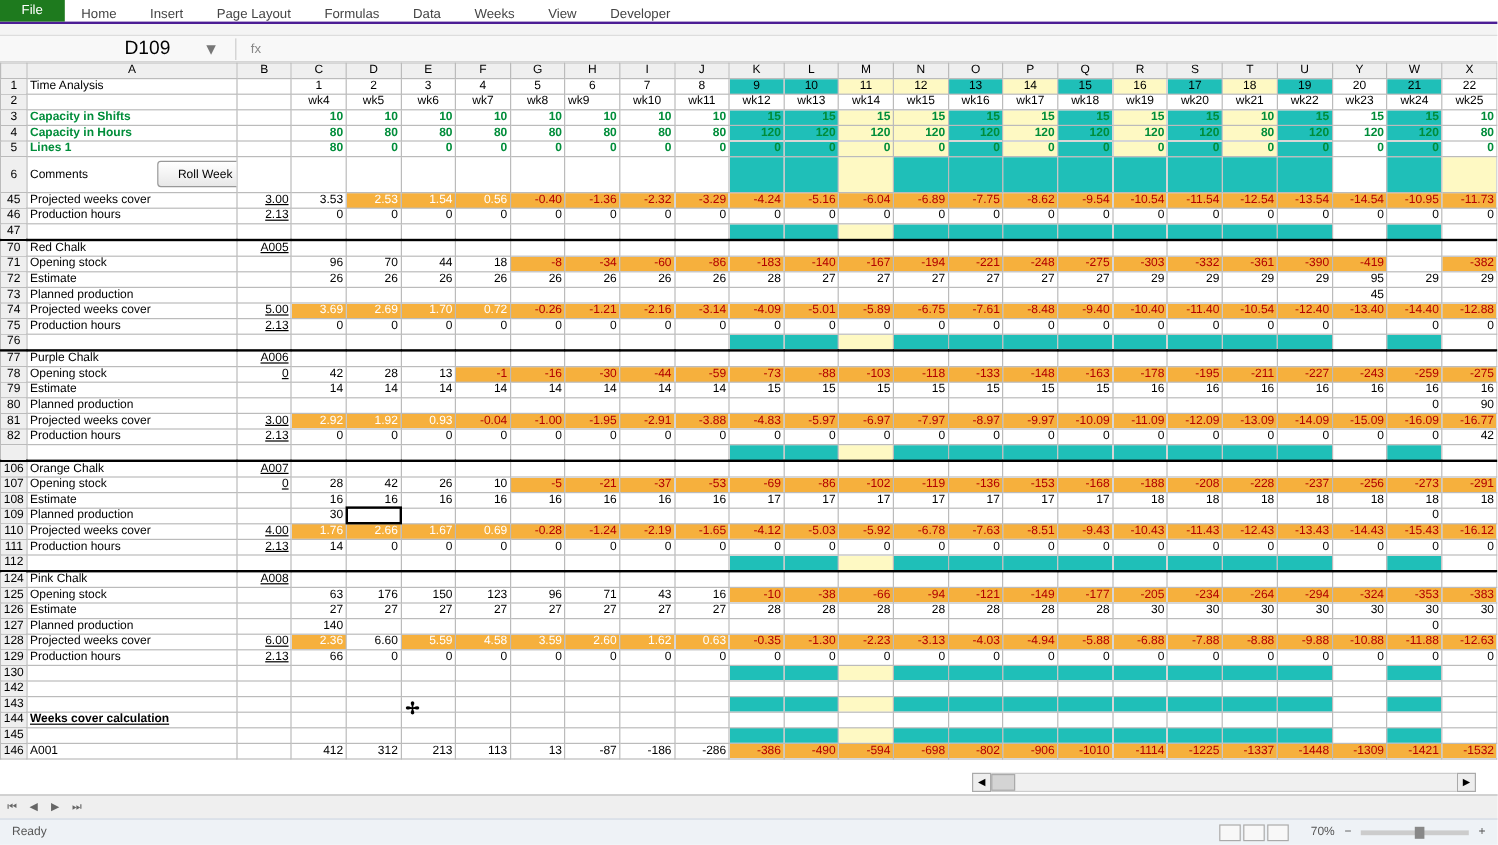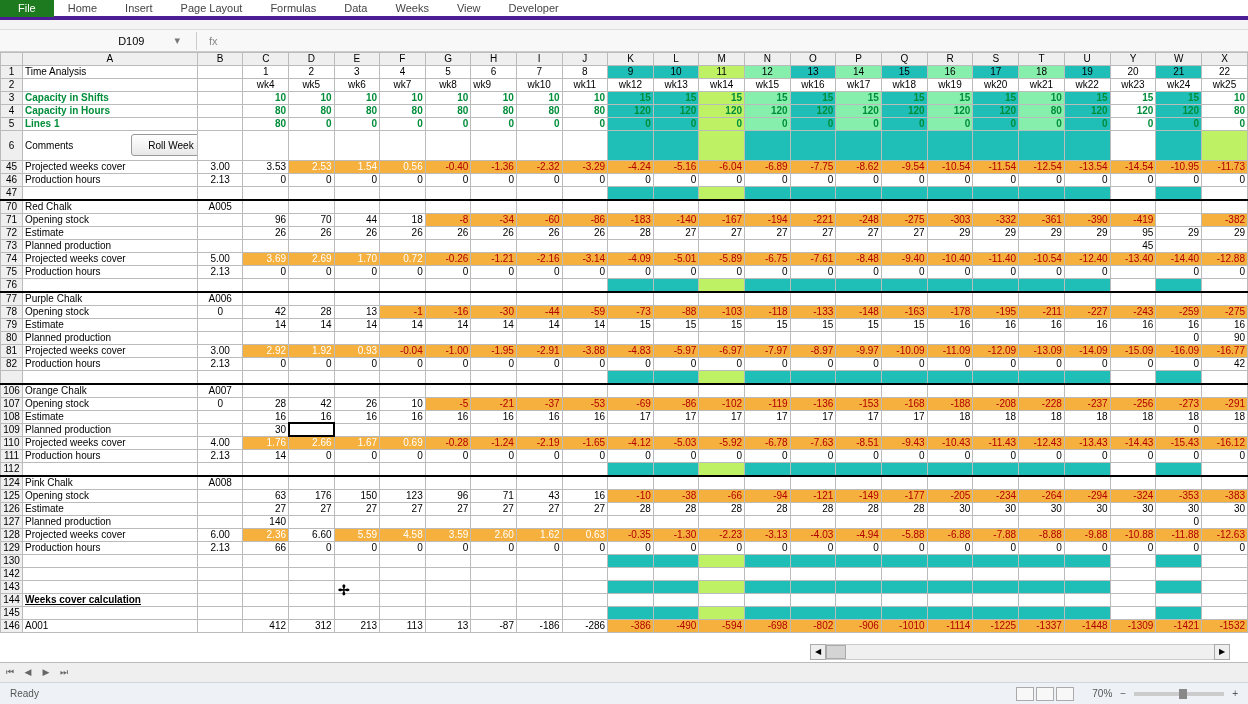--- a/index.html
+++ b/index.html
@@ -1,39 +1,39 @@
 <!DOCTYPE html>
 <html><head>
 <meta charset="utf-8">
 <style>
 * { margin:0; padding:0; box-sizing:border-box; font-family:Tahoma,Arial,sans-serif; }
 body { background:#fff; width:1248px; height:704px; overflow:hidden; font-size:11px; color:#000; }
-.ribbon-tabs { height:20px; background:#fff; border-bottom:4px solid #4c1d95; display:flex; align-items:center; }
-.ribbon-tabs .tab { padding:17px 14px; color:#444; cursor:pointer; }
+.ribbon-tabs { height:20px; background:#fff; border-bottom:2px solid #4c1d95; display:flex; }
+.ribbon-tabs .tab { padding:6px 14px; color:#444; cursor:pointer; }
 .ribbon-tabs .file-tab { background:#1e7a1e; color:#fff; padding:3px 18px; }
 .ribbon-bar { height:10px; background:#f4f4f4; border-bottom:1px solid #ddd; }
 .namebox-bar { height:22px; display:flex; align-items:center; background:#f8f8f8; border-bottom:1px solid #ccc; }
-.name-box { width:190px; padding:0 10px; text-align:right; font-size:11px; position:relative; display:flex; align-items:center; justify-content:flex-end; }
+.name-box { width:190px; padding:0 10px; text-align:right; font-size:16px; position:relative; display:flex; align-items:center; justify-content:flex-end; }
 .name-box .nb-dd { margin-left:30px; color:#777; }
 .divider-v { width:1px; height:18px; background:#ccc; margin:0 6px; }
 .fx { color:#888; padding:0 6px; }
 .grid-wrap { position:relative; height:608px; overflow:hidden; }
 table { border-collapse:collapse; table-layout:fixed; }
 th, td { border:1px solid #bbb; height:13px; line-height:12px; padding:0 2px; font-size:10px; text-align:right; overflow:hidden; white-space:nowrap; }
 th { background:#efefef; font-weight:normal; text-align:center; }
 .rh { background:#efefef; text-align:center; position:sticky; left:0; }
 .colA { width:176px; text-align:left; font-size:10px; }
-.colB { width:46px; text-align:center; }
+.colB { width:46px; text-align:right;text-decoration:underline; }
 .colData { width:46px; }
 .bold { font-weight:bold;margin-top:48px; }
 .green-t { color:#008d3a; font-weight:bold; }
 .black-bt { border-top:2px solid #000; }
 .cell-teal { background:#1fbfb8; }
-.cell-yellow { background:#bef264; }
-.cell-blue { background:#86efac; }
+.cell-yellow { background:#fef9c3; }
+.cell-blue { background:#fef9c3; }
 .cell-orange { background:#f6b03d; color:#fff; }
 .cell-orange-neg { background:#f6b03d; color:#b20000; }
 .btn-roll { position:absolute; left:108px; top:3px; width:80px; height:22px; border:1px solid #999; background:linear-gradient(#fff,#e8e8e8); font-size:10px; text-align:center; border-radius:3px; }
 .sel-cell { outline:2px solid #000; outline-offset:-1px; }
 .tabs-bottom { position:absolute; bottom:22px; left:0; right:0; height:20px; background:#efefef; display:flex; align-items:center; border-top:1px solid #bbb; }
 .nav-btns { display:flex; padding:0 4px; gap:6px; }
 .nav-btns span { width:12px; text-align:center; color:#666; cursor:pointer; font-size:9px; }
 .sheet-tab { padding:2px 1px; border:1px solid #bbb; border-bottom:none; background:#f4f4f4; font-size:10px; margin-right:-1px; cursor:pointer; border-radius:3px 3px 0 0;margin-top:37px; }
 .sheet-tab.active { background:#fff; font-weight:bold; }
 .hscroll { position:absolute; bottom:22px; right:18px; width:420px; height:16px; display:flex; align-items:center; }

